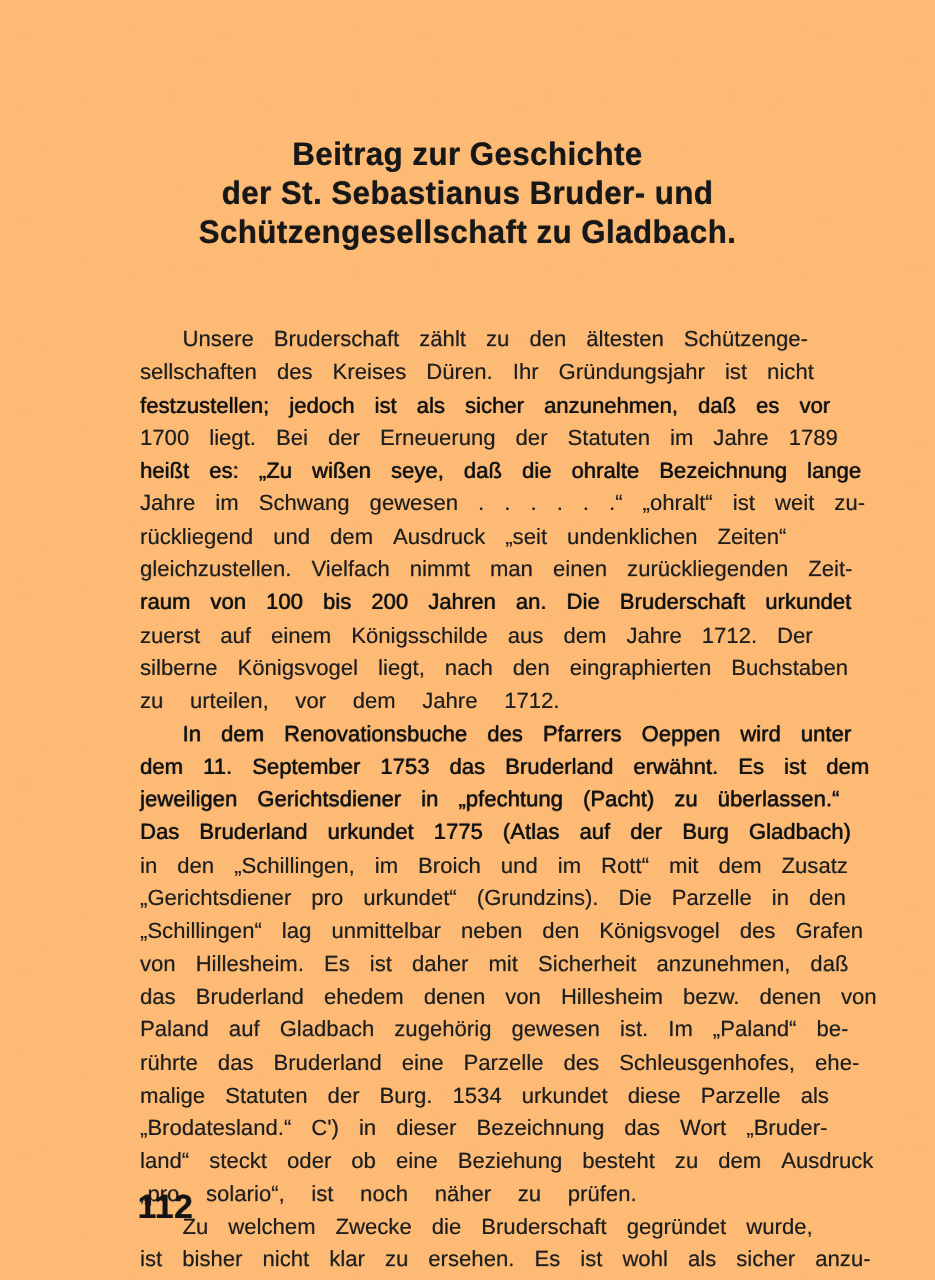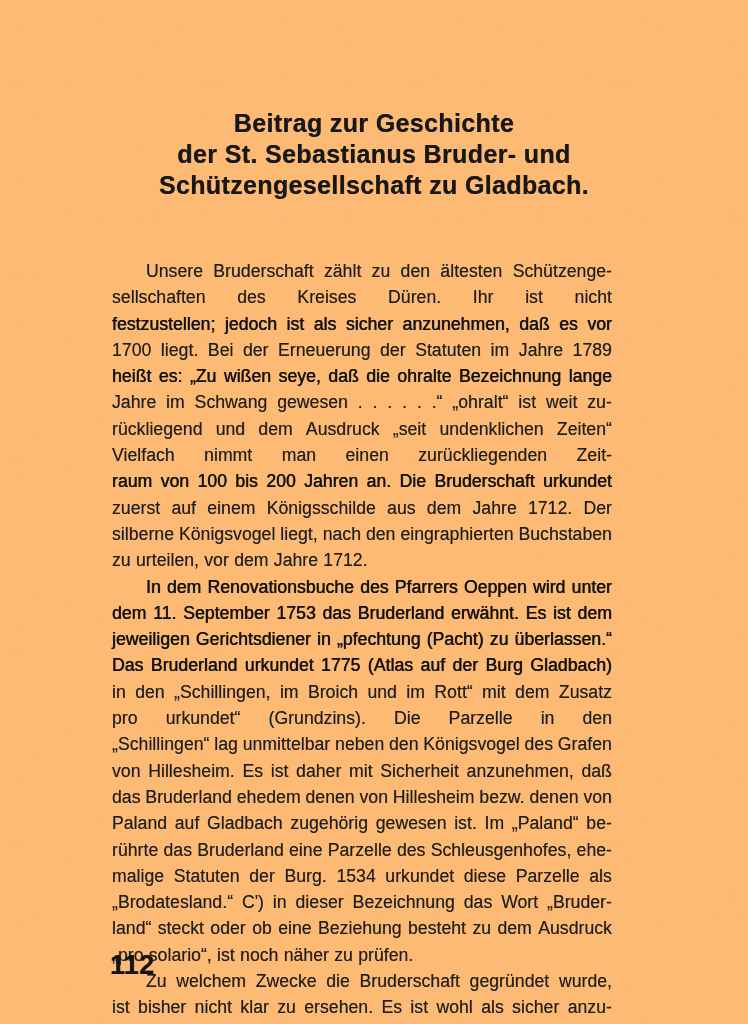--- a/index.html
+++ b/index.html
@@ -80,20 +80,21 @@
     height: 26.3px;
     align-items: baseline;
     font-size: 17.6px;
     line-height: 26.3px;
     letter-spacing: 0.05px;
     color: #1d1d1d;
     white-space: pre;
     text-shadow:
       0.3px 0 0 rgba(40,40,40,0.42),
       -0.25px 0.25px 0 rgba(70,70,70,0.22);
+    gap: 16px;
   }
 
   
   .line.justify {
     justify-content: space-between;
   }
   .line.justify > .w {
     flex: 0 0 auto;
   }
   
@@ -144,39 +145,39 @@
 
   <div class="title-block">
     <div class="title-line">Beitrag zur Geschichte</div>
     <div class="title-line">der St. Sebastianus Bruder- und</div>
     <div class="title-line">Schützengesellschaft zu Gladbach.</div>
   </div>
 
   <div class="body-block" id="body-block">
       <div class="para">
         <div class="line justify indent"><span class="w">Unsere</span><span class="w">Bruderschaft</span><span class="w">zählt</span><span class="w">zu</span><span class="w">den</span><span class="w">ältesten</span><span class="w">Schützenge-</span></div>
-        <div class="line justify"><span class="w">sellschaften</span><span class="w">des</span><span class="w">Kreises</span><span class="w">Düren.</span><span class="w">Ihr</span><span class="w">ist</span><span class="w">nicht</span></div>
+        <div class="line justify"><span class="w">sellschaften</span><span class="w">des</span><span class="w">Kreises</span><span class="w">Düren.</span><span class="w">Ihr</span><span class="w">Gründungsjahr</span><span class="w">ist</span><span class="w">nicht</span></div>
         <div class="line justify inked"><span class="w">festzustellen;</span><span class="w">jedoch</span><span class="w">ist</span><span class="w">als</span><span class="w">sicher</span><span class="w">anzunehmen,</span><span class="w">daß</span><span class="w">es</span><span class="w">vor</span></div>
         <div class="line justify"><span class="w">1700</span><span class="w">liegt.</span><span class="w">Bei</span><span class="w">der</span><span class="w">Erneuerung</span><span class="w">der</span><span class="w">Statuten</span><span class="w">im</span><span class="w">Jahre</span><span class="w">1789</span></div>
         <div class="line justify inked"><span class="w">heißt</span><span class="w">es:</span><span class="w">„Zu</span><span class="w">wißen</span><span class="w">seye,</span><span class="w">daß</span><span class="w">die</span><span class="w">ohralte</span><span class="w">Bezeichnung</span><span class="w">lange</span></div>
         <div class="line justify"><span class="w">Jahre</span><span class="w">im</span><span class="w">Schwang</span><span class="w">gewesen</span><span class="w">.</span><span class="w">.</span><span class="w">.</span><span class="w">.</span><span class="w">.</span><span class="w">.“</span><span class="w">„ohralt“</span><span class="w">ist</span><span class="w">weit</span><span class="w">zu-</span></div>
         <div class="line justify"><span class="w">rückliegend</span><span class="w">und</span><span class="w">dem</span><span class="w">Ausdruck</span><span class="w">„seit</span><span class="w">undenklichen</span><span class="w">Zeiten“</span></div>
-        <div class="line justify"><span class="w">Vielfach</span><span class="w">nimmt</span><span class="w">man</span><span class="w">einen</span><span class="w">zurückliegenden</span><span class="w">Zeit-</span></div>
+        <div class="line justify"><span class="w">gleichzustellen.</span><span class="w">Vielfach</span><span class="w">nimmt</span><span class="w">man</span><span class="w">einen</span><span class="w">zurückliegenden</span><span class="w">Zeit-</span></div>
         <div class="line justify inked"><span class="w">raum</span><span class="w">von</span><span class="w">100</span><span class="w">bis</span><span class="w">200</span><span class="w">Jahren</span><span class="w">an.</span><span class="w">Die</span><span class="w">Bruderschaft</span><span class="w">urkundet</span></div>
         <div class="line justify"><span class="w">zuerst</span><span class="w">auf</span><span class="w">einem</span><span class="w">Königsschilde</span><span class="w">aus</span><span class="w">dem</span><span class="w">Jahre</span><span class="w">1712.</span><span class="w">Der</span></div>
         <div class="line justify"><span class="w">silberne</span><span class="w">Königsvogel</span><span class="w">liegt,</span><span class="w">nach</span><span class="w">den</span><span class="w">eingraphierten</span><span class="w">Buchstaben</span></div>
         <div class="line last"><span class="w">zu</span><span class="w">urteilen,</span><span class="w">vor</span><span class="w">dem</span><span class="w">Jahre</span><span class="w">1712.</span></div>
       </div>
       <div class="para">
         <div class="line justify indent inked"><span class="w">In</span><span class="w">dem</span><span class="w">Renovationsbuche</span><span class="w">des</span><span class="w">Pfarrers</span><span class="w">Oeppen</span><span class="w">wird</span><span class="w">unter</span></div>
         <div class="line justify inked"><span class="w">dem</span><span class="w">11.</span><span class="w">September</span><span class="w">1753</span><span class="w">das</span><span class="w">Bruderland</span><span class="w">erwähnt.</span><span class="w">Es</span><span class="w">ist</span><span class="w">dem</span></div>
         <div class="line justify inked"><span class="w">jeweiligen</span><span class="w">Gerichtsdiener</span><span class="w">in</span><span class="w">„pfechtung</span><span class="w">(Pacht)</span><span class="w">zu</span><span class="w">überlassen.“</span></div>
         <div class="line justify inked"><span class="w">Das</span><span class="w">Bruderland</span><span class="w">urkundet</span><span class="w">1775</span><span class="w">(Atlas</span><span class="w">auf</span><span class="w">der</span><span class="w">Burg</span><span class="w">Gladbach)</span></div>
         <div class="line justify"><span class="w">in</span><span class="w">den</span><span class="w">„Schillingen,</span><span class="w">im</span><span class="w">Broich</span><span class="w">und</span><span class="w">im</span><span class="w">Rott“</span><span class="w">mit</span><span class="w">dem</span><span class="w">Zusatz</span></div>
-        <div class="line justify"><span class="w">pro</span><span class="w">urkundet“</span><span class="w">(Grundzins).</span><span class="w">Die</span><span class="w">Parzelle</span><span class="w">in</span><span class="w">den</span></div>
+        <div class="line justify"><span class="w">„Gerichtsdiener</span><span class="w">pro</span><span class="w">urkundet“</span><span class="w">(Grundzins).</span><span class="w">Die</span><span class="w">Parzelle</span><span class="w">in</span><span class="w">den</span></div>
         <div class="line justify"><span class="w">„Schillingen“</span><span class="w">lag</span><span class="w">unmittelbar</span><span class="w">neben</span><span class="w">den</span><span class="w">Königsvogel</span><span class="w">des</span><span class="w">Grafen</span></div>
         <div class="line justify"><span class="w">von</span><span class="w">Hillesheim.</span><span class="w">Es</span><span class="w">ist</span><span class="w">daher</span><span class="w">mit</span><span class="w">Sicherheit</span><span class="w">anzunehmen,</span><span class="w">daß</span></div>
         <div class="line justify"><span class="w">das</span><span class="w">Bruderland</span><span class="w">ehedem</span><span class="w">denen</span><span class="w">von</span><span class="w">Hillesheim</span><span class="w">bezw.</span><span class="w">denen</span><span class="w">von</span></div>
         <div class="line justify"><span class="w">Paland</span><span class="w">auf</span><span class="w">Gladbach</span><span class="w">zugehörig</span><span class="w">gewesen</span><span class="w">ist.</span><span class="w">Im</span><span class="w">„Paland“</span><span class="w">be-</span></div>
         <div class="line justify"><span class="w">rührte</span><span class="w">das</span><span class="w">Bruderland</span><span class="w">eine</span><span class="w">Parzelle</span><span class="w">des</span><span class="w">Schleusgenhofes,</span><span class="w">ehe-</span></div>
         <div class="line justify"><span class="w">malige</span><span class="w">Statuten</span><span class="w">der</span><span class="w">Burg.</span><span class="w">1534</span><span class="w">urkundet</span><span class="w">diese</span><span class="w">Parzelle</span><span class="w">als</span></div>
         <div class="line justify"><span class="w">„Brodatesland.“</span><span class="w">C')</span><span class="w">in</span><span class="w">dieser</span><span class="w">Bezeichnung</span><span class="w">das</span><span class="w">Wort</span><span class="w">„Bruder-</span></div>
         <div class="line justify"><span class="w">land“</span><span class="w">steckt</span><span class="w">oder</span><span class="w">ob</span><span class="w">eine</span><span class="w">Beziehung</span><span class="w">besteht</span><span class="w">zu</span><span class="w">dem</span><span class="w">Ausdruck</span></div>
         <div class="line last"><span class="w">„pro</span><span class="w">solario“,</span><span class="w">ist</span><span class="w">noch</span><span class="w">näher</span><span class="w">zu</span><span class="w">prüfen.</span></div>
       </div>

